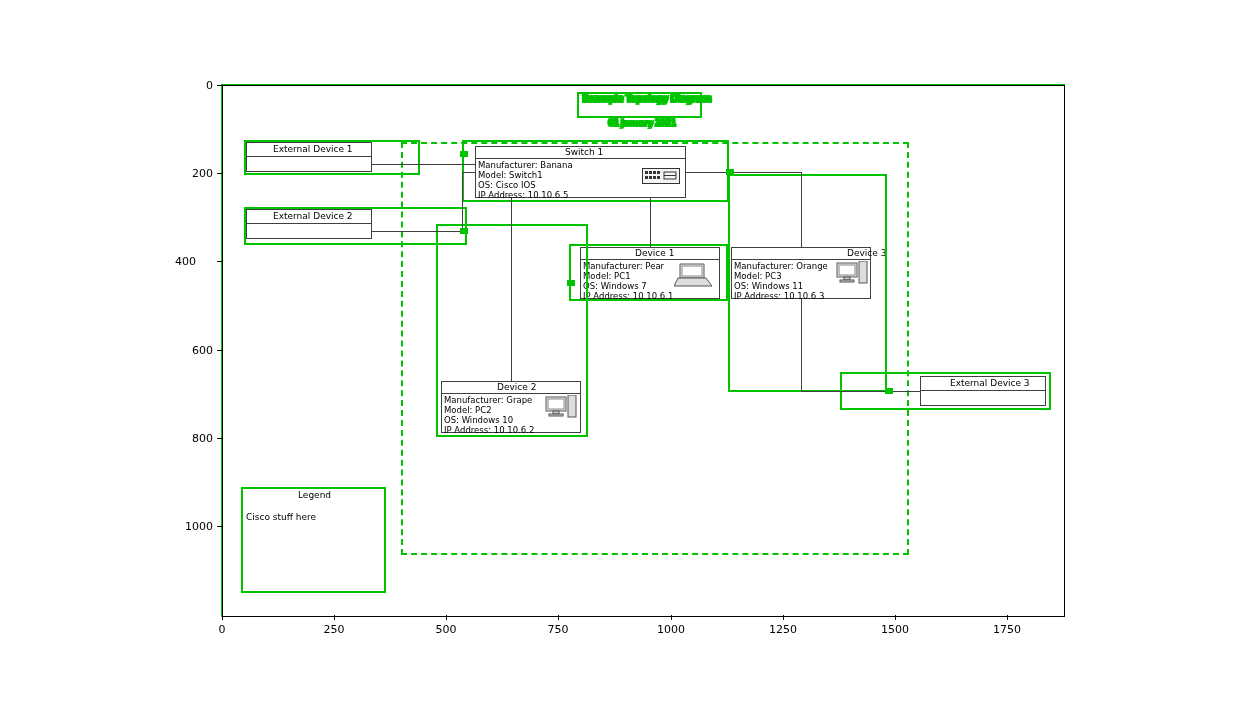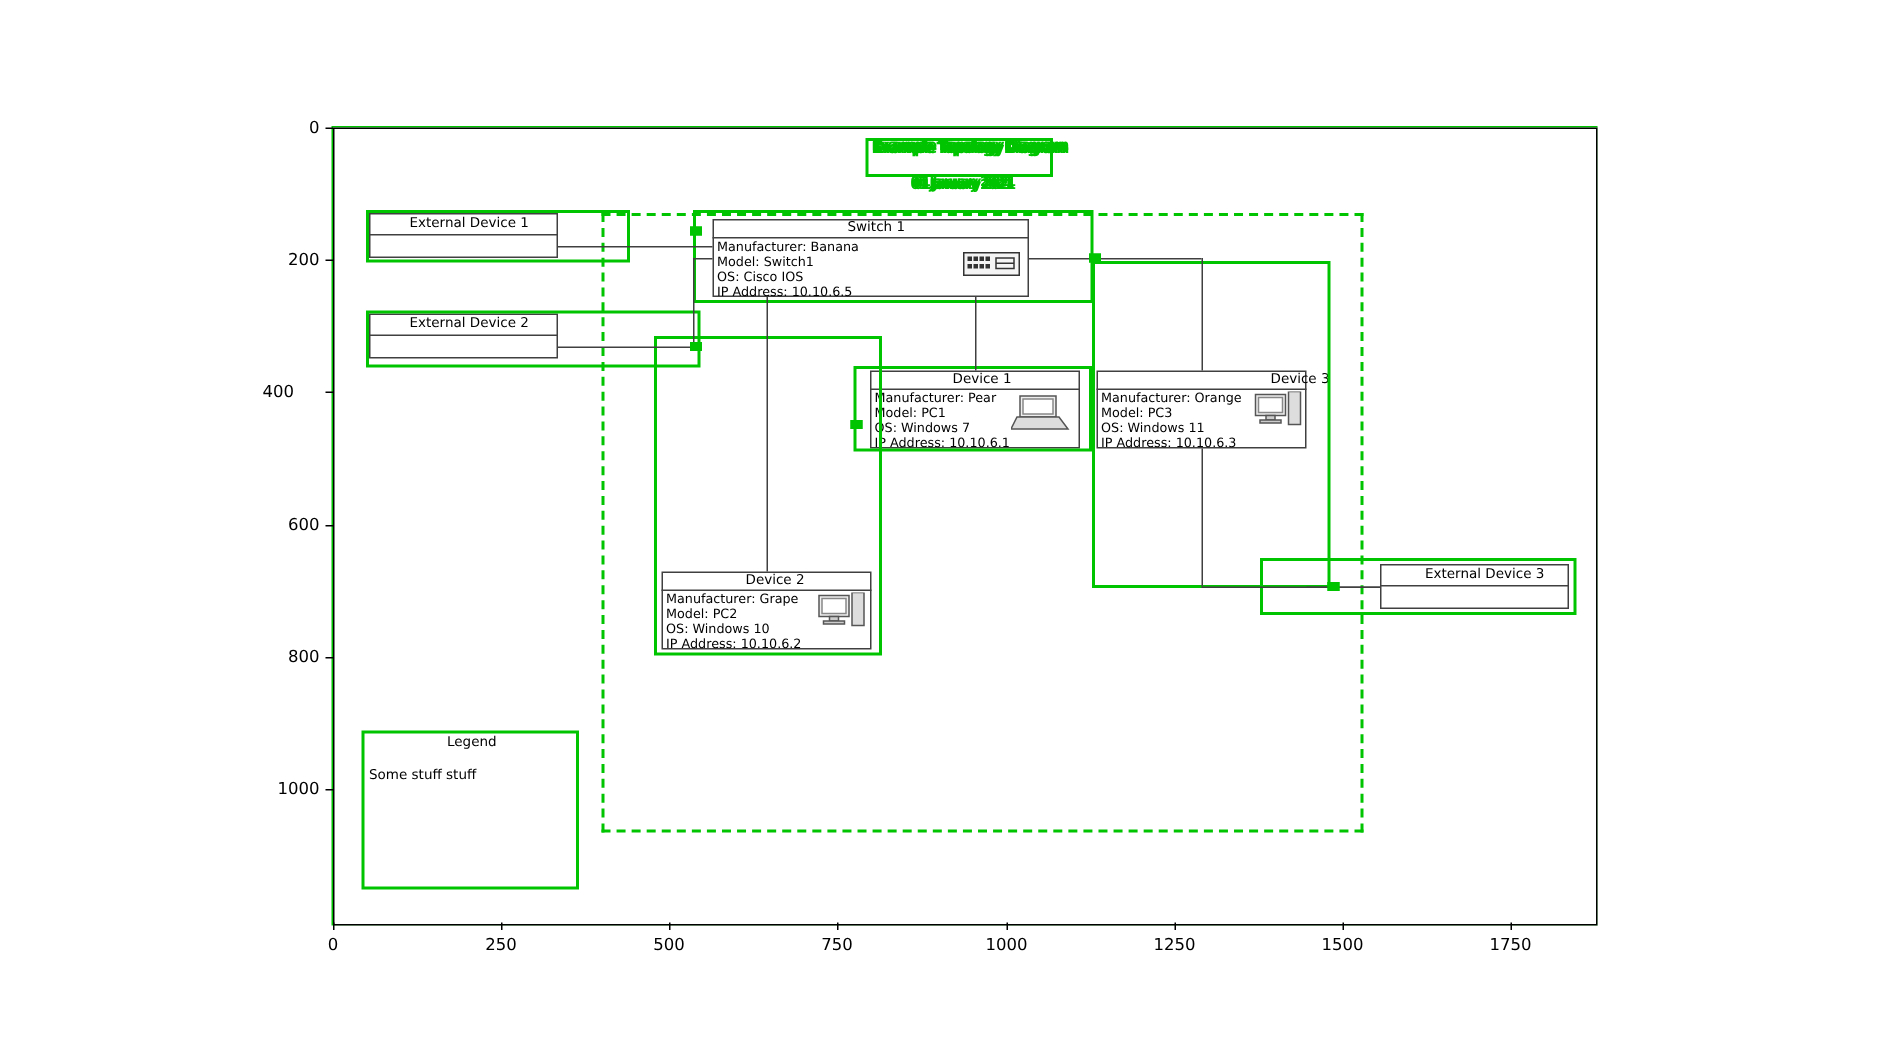--- a/index.html
+++ b/index.html
@@ -240,21 +240,21 @@
   </svg>
   <div class="green-box" style="left:436px; top:224px; width:152px; height:213px;"></div>
 
   <div class="dev-box" style="left:920px; top:376px; width:126px; height:30px;"></div>
   <div class="divider" style="left:920px; top:390px; width:126px;"></div>
   <div class="dev-head" style="left:950px; top:378px;">External Device 3</div>
   <div class="green-box" style="left:840px; top:372px; width:211px; height:38px;"></div>
 
   <div class="green-box" style="left:241px; top:487px; width:145px; height:106px;"></div>
   <div class="legend-title" style="left:298px; top:490px;">Legend</div>
-  <div class="legend-body" style="left:246px; top:512px;">Some stuff stuff</div>
+  <div class="legend-body" style="left:246px; top:512px;">Cisco stuff here</div>
 
   <div class="conn h" style="left:372px; top:164px; width:103px;"></div>
 
   <div class="conn h" style="left:372px; top:231px; width:90px;"></div>
   <div class="conn v" style="left:462px; top:172px; height:60px;"></div>
   <div class="conn h" style="left:462px; top:172px; width:13px;"></div>
 
   <div class="conn v" style="left:650px; top:198px; height:49px;"></div>
 
   <div class="conn h" style="left:686px; top:172px; width:115px;"></div>

